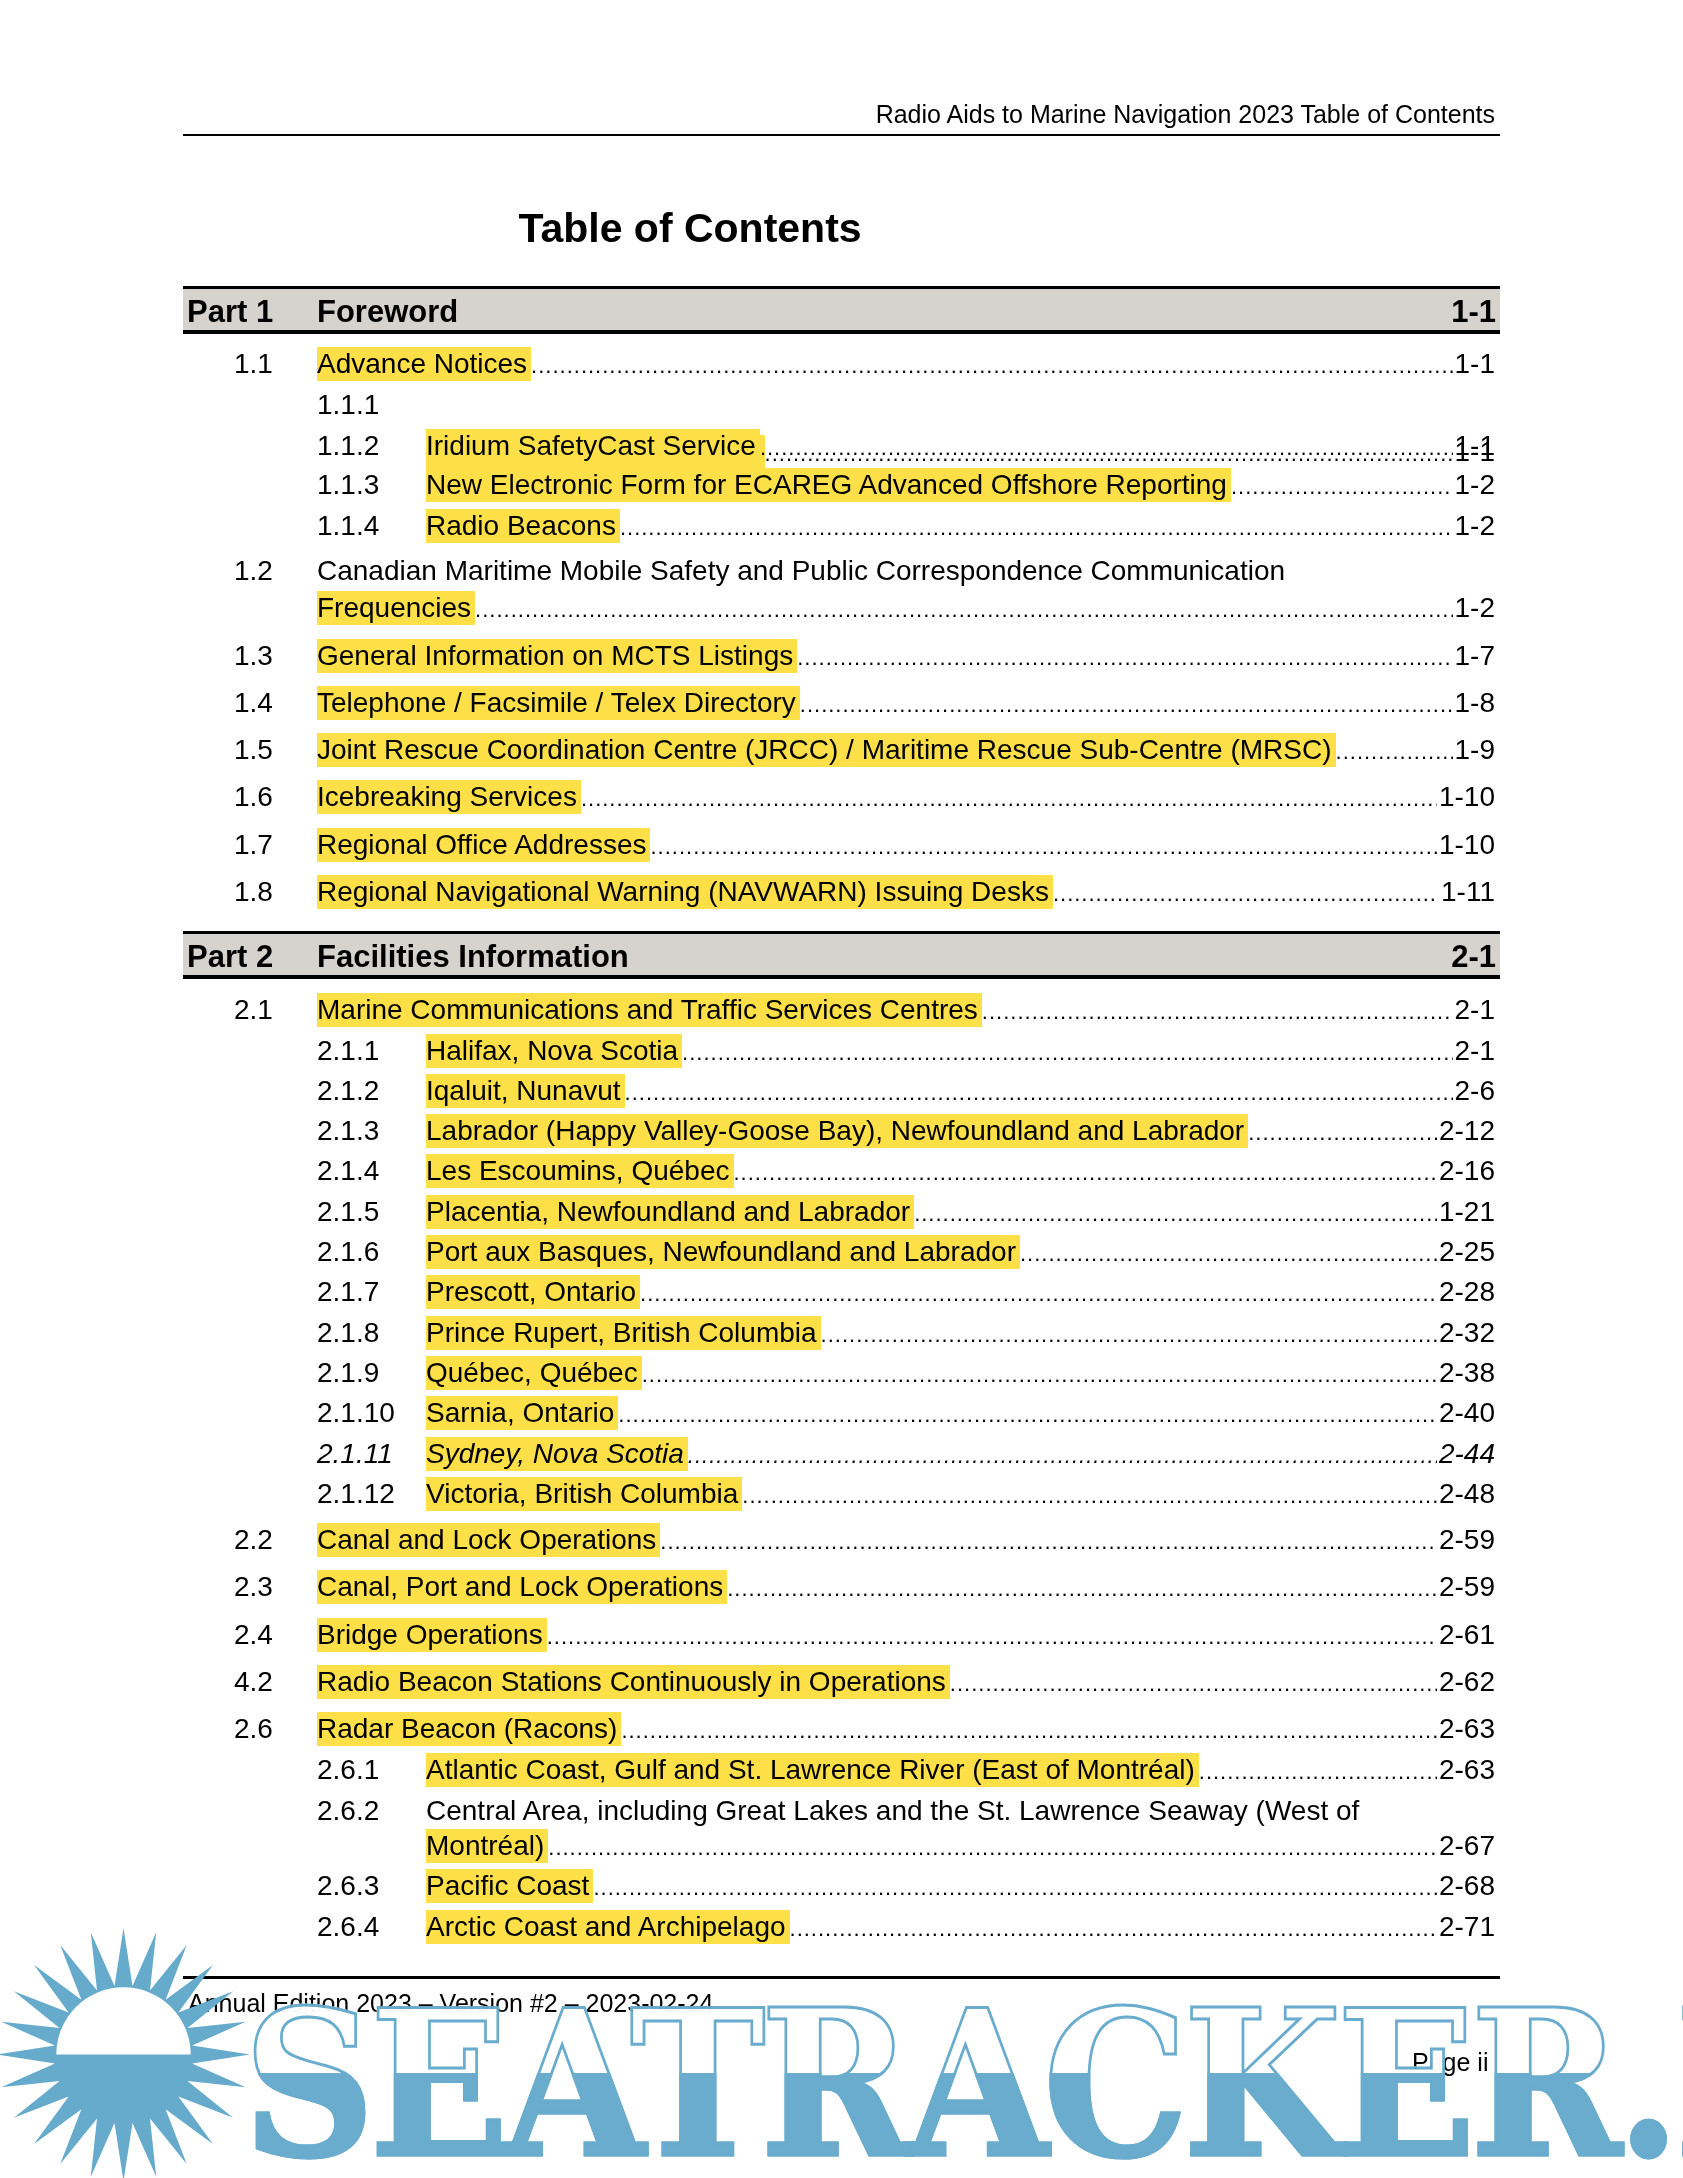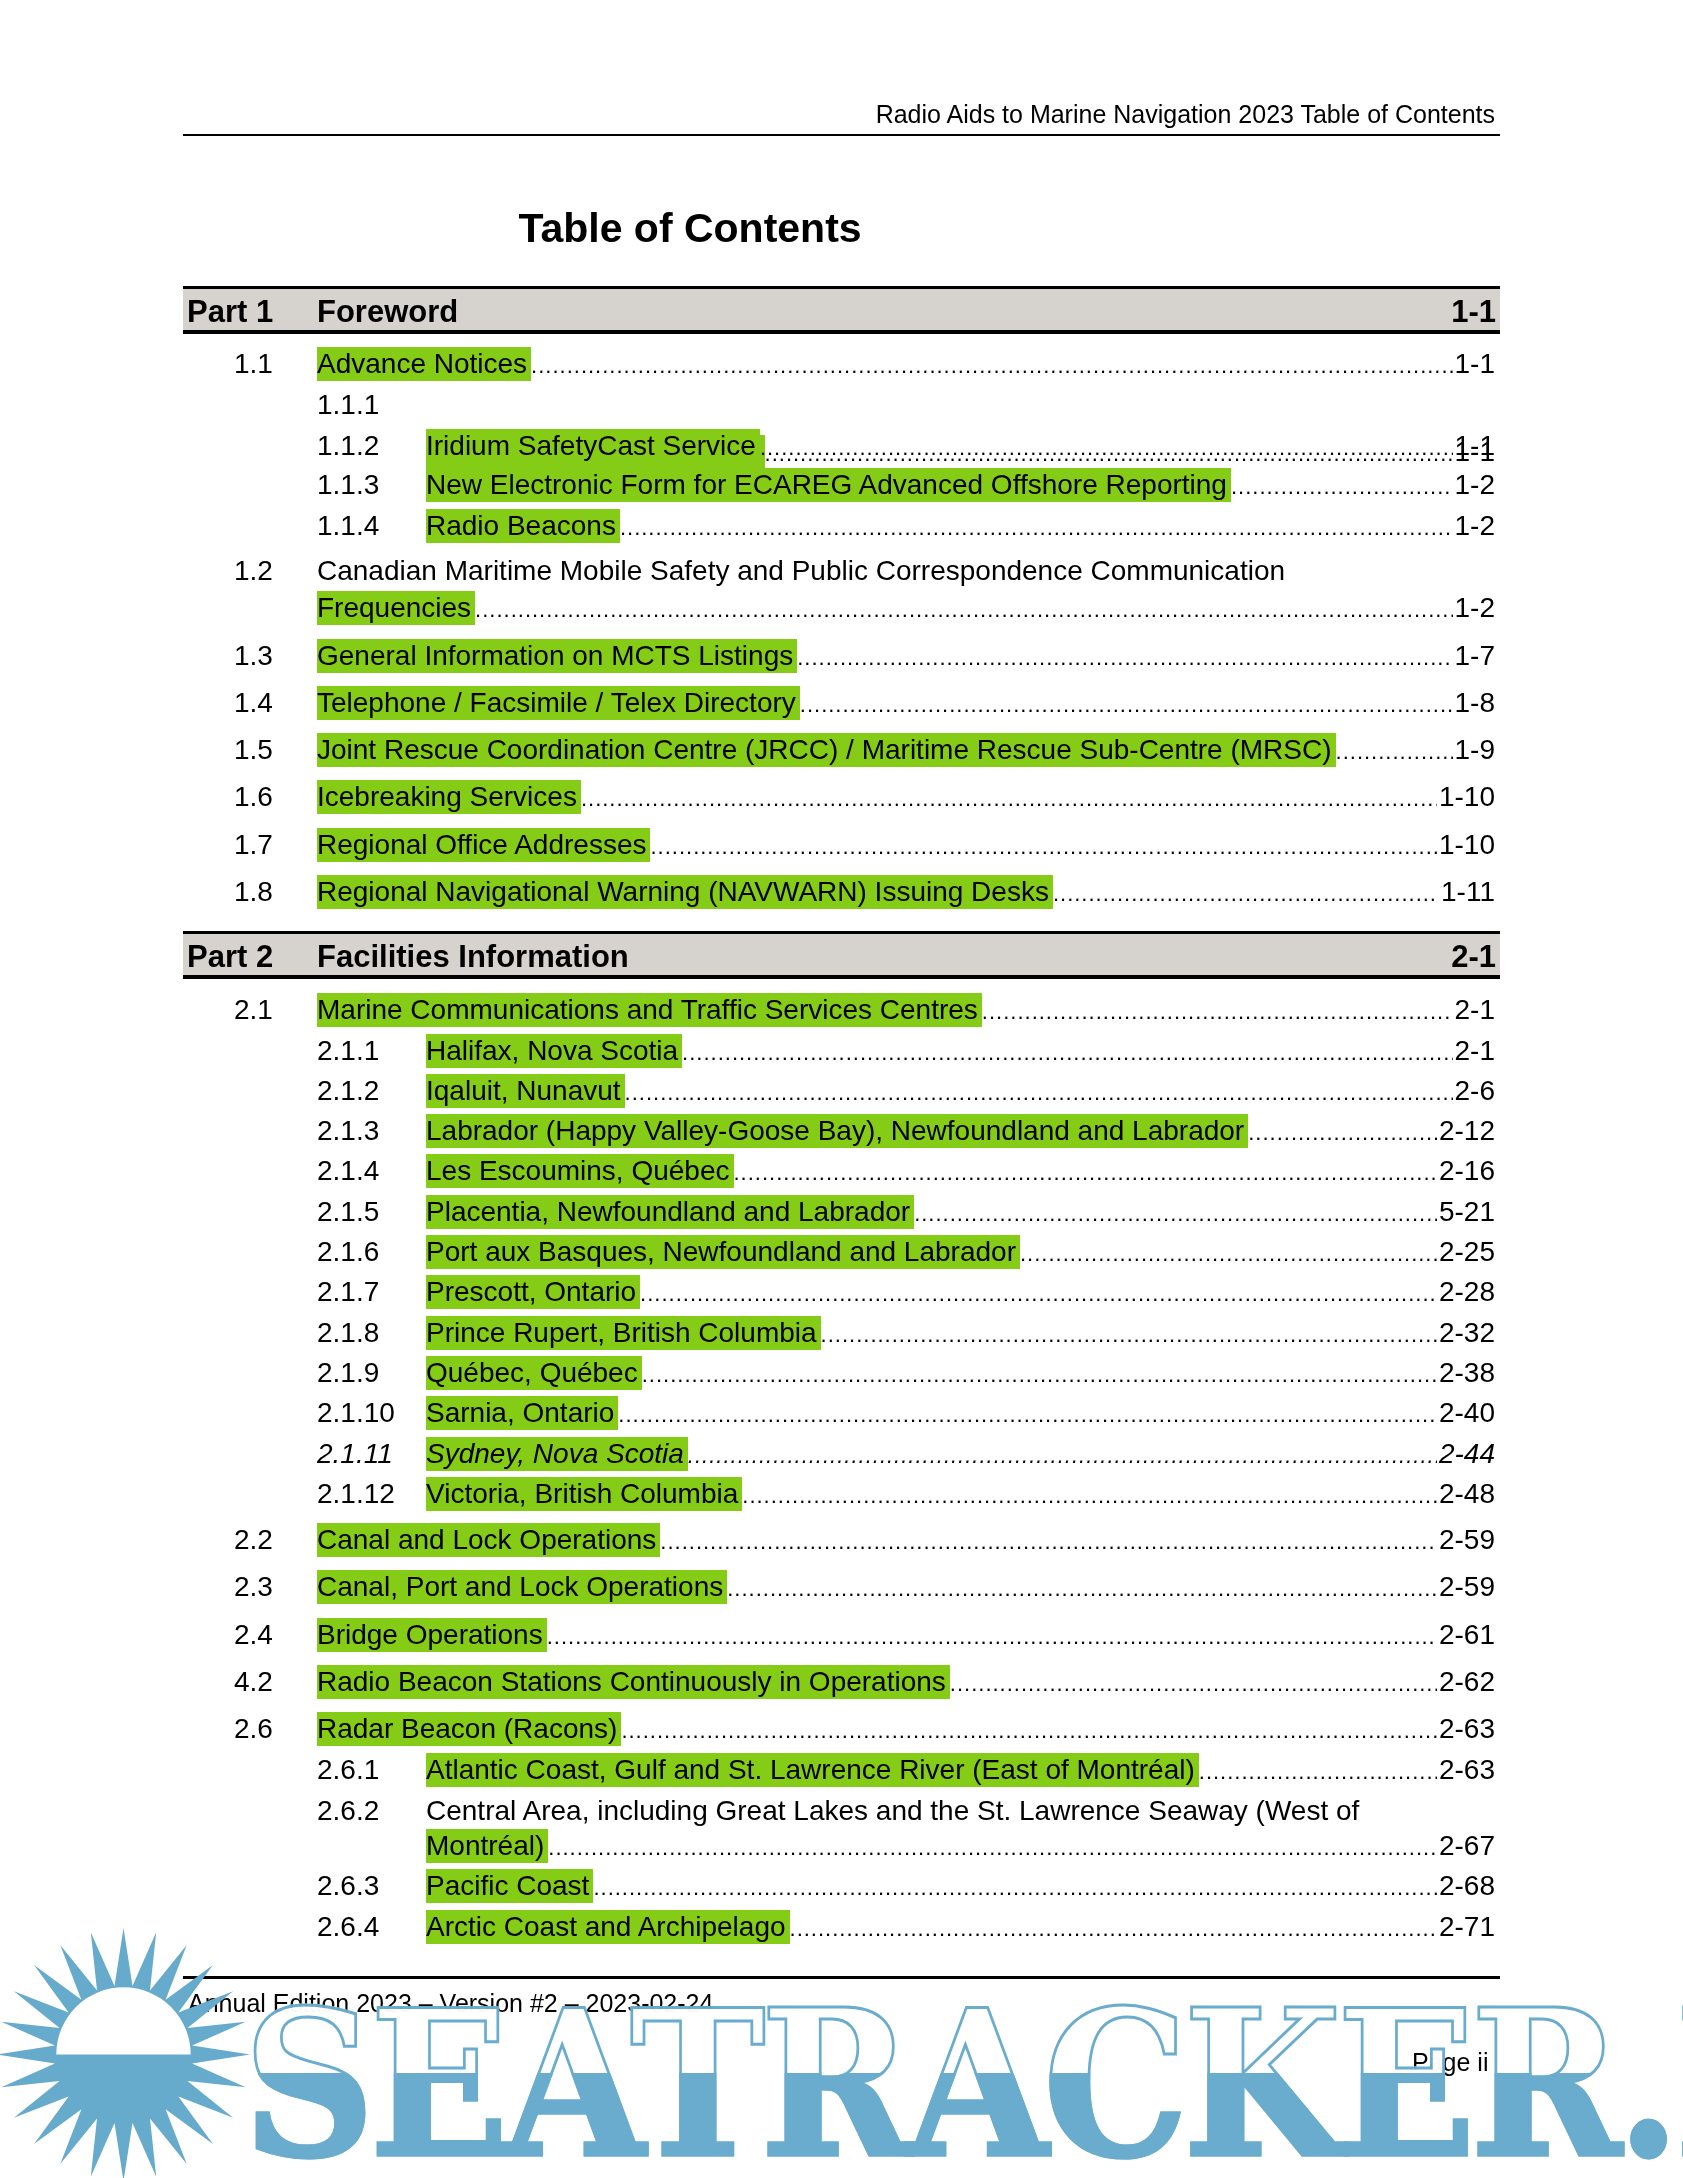--- a/index.html
+++ b/index.html
@@ -12,21 +12,21 @@
                 font-size: 41px; font-weight: bold; line-height: 50px; }
   .part-bar { position: absolute; left: 183px; width: 1317px; height: 48px;
               background: #d6d3cf; border-top: 3px solid #000; border-bottom: 4px solid #000;
               box-sizing: border-box; font-weight: bold; font-size: 31px; }
   .part-bar .pnum { position: absolute; left: 4px; top: 5px; }
   .part-bar .ptitle { position: absolute; left: 134px; top: 5px; }
   .part-bar .ppage { position: absolute; right: 4px; top: 5px; }
   .entry { position: absolute; left: 183px; width: 1317px; font-size: 28px; line-height: 34px; height: 34px; }
   .entry .num { position: absolute; }
   .entry .line { position: absolute; right: 5px; display: flex; align-items: baseline; }
-  .entry .title { white-space: nowrap; background: #84cc16; padding-right: 4px; }
+  .entry .title { white-space: nowrap; background: #fde047; padding-right: 4px; }
   .entry .leader { flex: 1; overflow: hidden; white-space: nowrap; letter-spacing: 1px; font-size: 22px; }
   .entry .pg { white-space: nowrap; padding-left: 2px; }
   .lvl1 .num { left: 51px; }
   .lvl1 .line { left: 134px; }
   .lvl2 .num { left: 134px; }
   .lvl2 .line { left: 243px; }
   .wrap-first { position: absolute; font-size: 28px; line-height: 34px; white-space: nowrap; }
   .footer-rule { top: 1976px; height: 3px; }
   .footer-left { position: absolute; left: 188px; top: 1988px; font-size: 25px; line-height: 30px; }
   .footer-right { position: absolute; left: 1412px; top: 2047px; font-size: 25px; line-height: 30px; }
@@ -190,21 +190,21 @@
           <span class="title">Les Escoumins, Québec</span>
           <span class="leader">................................................................................................................................................................................................................................................................................................................................................................................................................</span>
           <span class="pg">2-16</span>
         </div>
       </div>
       <div class="entry lvl2" style="top: 1195px;">
         <span class="num">2.1.5</span>
         <div class="line" style="top: 0px;">
           <span class="title">Placentia, Newfoundland and Labrador</span>
           <span class="leader">................................................................................................................................................................................................................................................................................................................................................................................................................</span>
-          <span class="pg">5-21</span>
+          <span class="pg">1-21</span>
         </div>
       </div>
       <div class="entry lvl2" style="top: 1235px;">
         <span class="num">2.1.6</span>
         <div class="line" style="top: 0px;">
           <span class="title">Port aux Basques, Newfoundland and Labrador</span>
           <span class="leader">................................................................................................................................................................................................................................................................................................................................................................................................................</span>
           <span class="pg">2-25</span>
         </div>
       </div>

